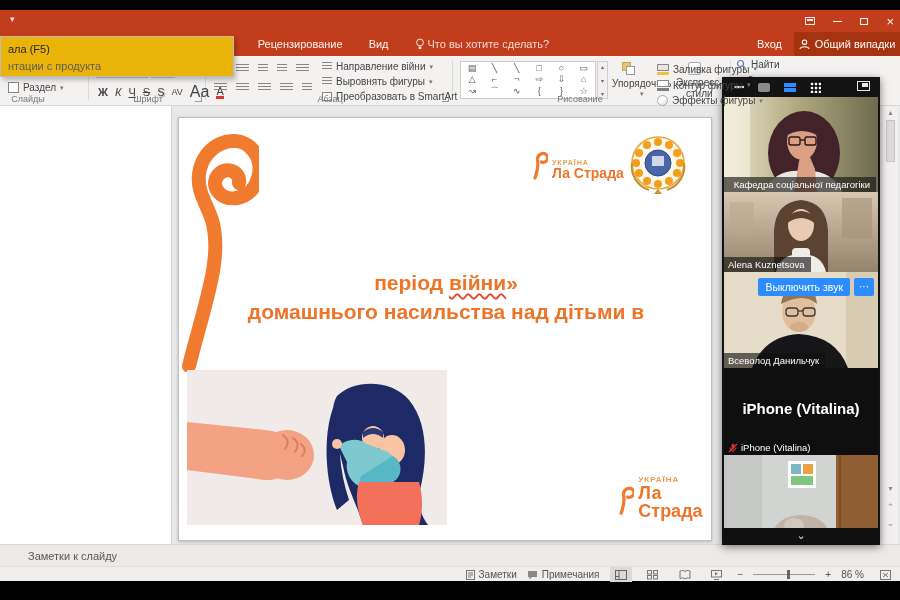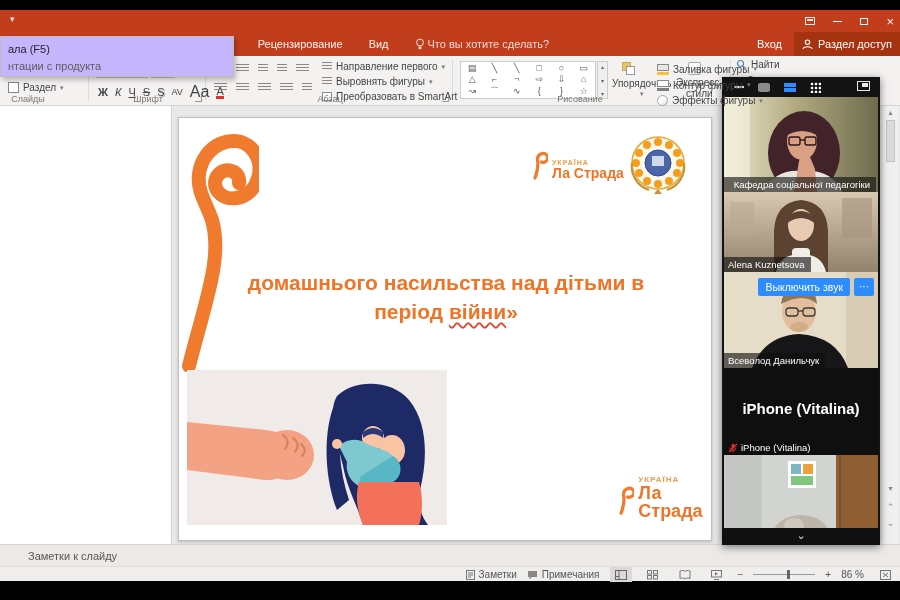--- a/index.html
+++ b/index.html
@@ -143,21 +143,21 @@
             </svg>
           <span>Что вы хотите сделать?</span>
         </span>
       </div>
       <span class="signin">Вход</span>
       <span class="sharebtn">
         <svg width="11" height="11" viewBox="0 0 11 11">
             <circle cx="5.5" cy="3.2" r="2.2" fill="none" stroke="#fff" stroke-width="1.1"></circle>
             <path d="M1 10 C1.5 7 9.5 7 10 10" fill="none" stroke="#fff" stroke-width="1.1"></path>
           </svg>
-        <span>Раздел доступ</span>
+        <span>Общий випадки</span>
       </span>
     </div>
 
     <div class="ribbon">
       <div class="gdiv" style="left:88px"></div>
       <div class="gdiv" style="left:205px"></div>
       <div class="gdiv" style="left:452px"></div>
       <div class="gdiv" style="left:730px"></div>
 
       <div class="rbtn-sm" style="left:8px; top:26px;">
@@ -198,21 +198,21 @@
       <div class="rbtn-sm" style="left:214px; top:27px; gap:9px;">
         <span class="lines-icon"></span>
         <span class="lines-icon"></span>
         <span class="lines-icon"></span>
         <span class="lines-icon"></span>
         <span class="lines-icon short"></span>
       </div>
 
       <div class="rbtn-sm" style="left:322px; top:5px;">
         <span class="lines-icon short"></span>
-        <span>Направление первого</span>
+        <span>Направление війни</span>
         <span class="caret">▾</span>
       </div>
       <div class="rbtn-sm" style="left:322px; top:20px;">
         <span class="lines-icon short"></span>
         <span>Выровнять фигуры</span>
         <span class="caret">▾</span>
       </div>
       <div class="rbtn-sm" style="left:322px; top:35px;">
         <span class="sq-icon" style="width:10px;height:9px;"></span>
         <span>Преобразовать в SmartArt</span>
@@ -302,21 +302,21 @@
         <span>Контур фигуры</span>
         <span class="caret">▾</span>
       </div>
       <div class="rbtn-sm" style="left:0; top:36px;">
         <span class="qs-icon" style="width:11px; height:11px; border-radius:50%;"></span>
         <span>Эффекты фигуры</span>
         <span class="caret">▾</span>
       </div>
     </div>
 
-    <div style="position:absolute; left:0; top:26px; width:234px; height:41px; background:#c4b5fd; border:1px solid #BFBDBB; box-shadow:2px 3px 5px rgba(0,0,0,.25); z-index:5;">
+    <div style="position:absolute; left:0; top:26px; width:234px; height:41px; background:#eab308; border:1px solid #BFBDBB; box-shadow:2px 3px 5px rgba(0,0,0,.25); z-index:5;">
       <div style="position:absolute; left:7px; top:6px; font-size:11px; color:#262626;">ала (F5)</div>
       <div style="position:absolute; left:7px; top:23px; font-size:11px; color:#5F5D5B;">нтации с продукта</div>
     </div>
 
     <div class="workspace">
       <div class="thumbs"></div>
       <div class="canvas">
 
         <div class="slide">
 
@@ -349,22 +349,22 @@
                 <circle cx="12" cy="19" r="4"></circle>
                 <circle cx="20" cy="11" r="4"></circle>
             </g>
             <circle cx="31" cy="29" r="13" fill="#4A66A8" stroke="#2C4A8C" stroke-width="1"></circle>
             <rect x="25" y="22" width="12" height="10" fill="#E8EDF7" opacity=".85"></rect>
             <path d="M31 55 l4 5 h-8 z" fill="#C9902F"></path>
             <path d="M5 29 C3 40 10 52 22 56 M57 29 C59 40 52 52 40 56" fill="none" stroke="#C9902F" stroke-width="2"></path>
           </svg>
 
           <div class="slide-title">
+            <div><span>період </span><span class="misspell">війни</span><span>»</span></div>
             <div>домашнього насильства над дітьми в</div>
-            <div><span>період </span><span class="misspell">війни</span><span>»</span></div>
           </div>
 
           <svg class="illus" viewBox="0 0 260 155">
             <rect width="260" height="155" fill="#F0EAE9"></rect>
             <path d="M0,52 L78,60 C100,62 110,72 108,87 C106,105 90,113 70,109 L0,100 Z" fill="#F3A283"></path>
             <ellipse cx="100" cy="85" rx="27" ry="25" fill="#F3A283"></ellipse>
             <path d="M96,65 q8,6 2,14 M106,68 q8,6 2,14 M114,74 q7,6 1,12" fill="none" stroke="#D97F5E" stroke-width="2" stroke-linecap="round"></path>
             <path d="M150,26 C168,8 206,10 222,30 C242,54 240,92 233,120 C230,138 236,148 241,155 L176,155 C169,132 160,118 156,96 C150,70 140,42 150,26 Z" fill="#1E2A66"></path>
             <path d="M156,40 C150,70 152,100 162,130 L150,140 C138,110 136,66 146,38 Z" fill="#1E2A66"></path>
             <ellipse cx="205" cy="80" rx="13" ry="15" fill="#F8C4A4"></ellipse>

